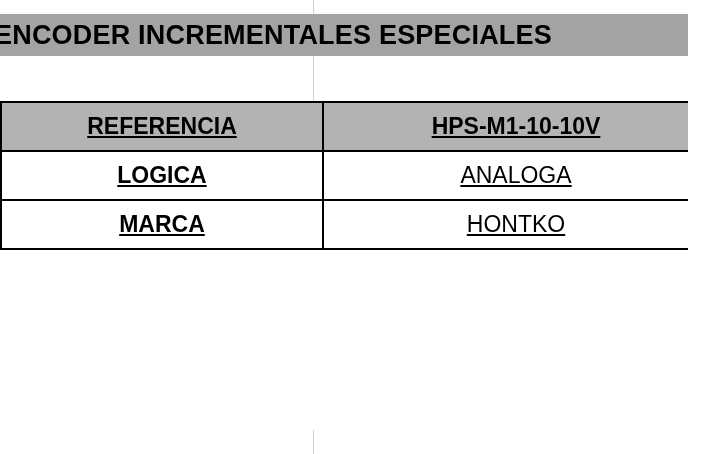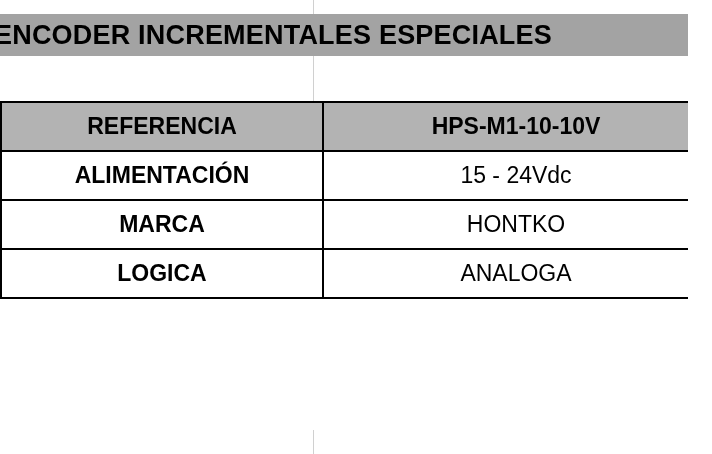--- a/index.html
+++ b/index.html
@@ -62,20 +62,21 @@
   }
   table.spec td {
     border: 2px solid #000000;
     height: 47px;
     text-align: center;
     vertical-align: middle;
     font-size: 23px;
     padding: 0 4px;
     overflow: hidden;
     white-space: nowrap;
+    text-decoration: underline;
   }
   td.col-label {
     width: 312px;
     font-weight: bold;
   }
   td.col-value {
     width: 376px;
     font-weight: normal;
   }
   tr.header-row td {
@@ -114,30 +115,26 @@
   </div>
 
   <div class="table-wrap">
     <table class="spec">
       <tbody>
         <tr class="header-row">
           <td class="col-label">REFERENCIA</td>
           <td class="col-value">HPS-M1-10-10V</td>
         </tr>
         <tr>
-          <td class="col-label">ALIMENTACIÓN</td>
-          <td class="col-value">15 - 24Vdc</td>
+          <td class="col-label">LOGICA</td>
+          <td class="col-value">ANALOGA</td>
         </tr>
         <tr>
           <td class="col-label">MARCA</td>
           <td class="col-value">HONTKO</td>
-        </tr>
-        <tr>
-          <td class="col-label">LOGICA</td>
-          <td class="col-value">ANALOGA</td>
         </tr>
       </tbody>
     </table>
   </div>
 
   <div class="right-margin"></div>
 
 </div>
 
 </body></html>

